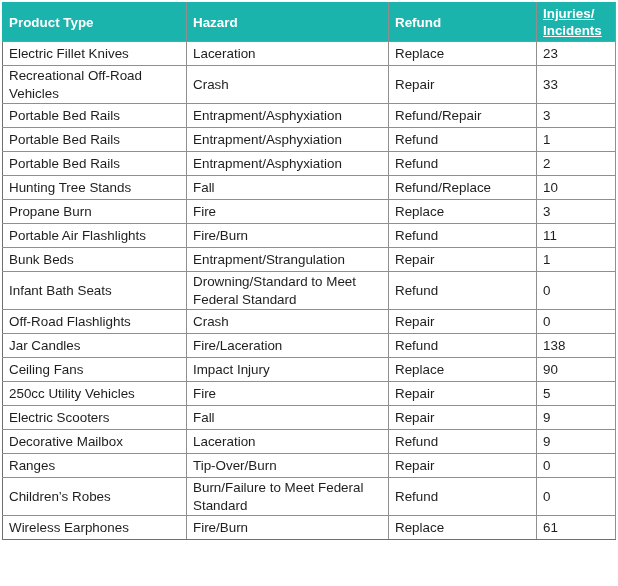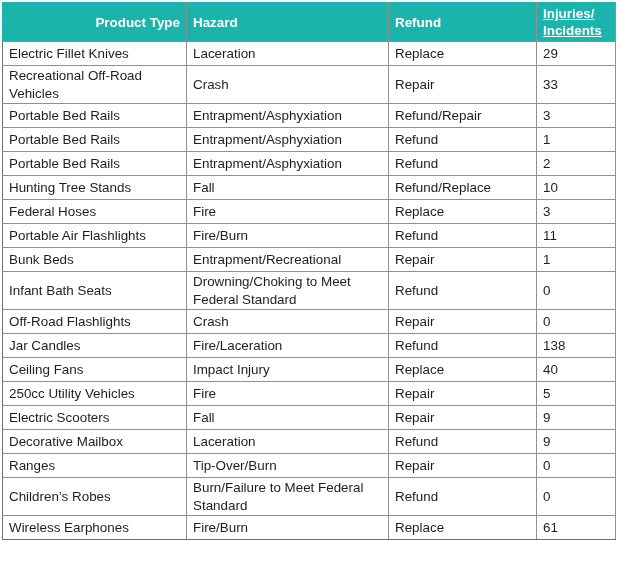--- a/index.html
+++ b/index.html
@@ -34,21 +34,21 @@
       font-weight: bold;
       text-align: left;
       vertical-align: middle;
       height: 38px;
       padding: 0 6px;
       border: 1px solid #8f8f8f;
       border-top-color: #1bb4ad;
       line-height: 17px;
       font-size: 13.4px;
     }
-    table.recalls th:first-child { border-left-color: #1bb4ad; text-align: right; }
+    table.recalls th:first-child { border-left-color: #1bb4ad; }
     table.recalls th:last-child { border-right-color: #8f8f8f; text-decoration: underline; }
     table.recalls td {
       padding: 0 6px;
       height: 23px;
       border: 1px solid #8f8f8f;
       vertical-align: middle;
       line-height: 18px;
       white-space: normal;
     }
     table.recalls tr.double td {
@@ -73,21 +73,21 @@
       <th>Hazard</th>
       <th>Refund</th>
       <th>Injuries/ Incidents</th>
     </tr>
   </thead>
   <tbody>
     <tr>
       <td>Electric Fillet Knives</td>
       <td>Laceration</td>
       <td>Replace</td>
-      <td>29</td>
+      <td>23</td>
     </tr>
     <tr class="double">
       <td>Recreational Off-Road Vehicles</td>
       <td>Crash</td>
       <td>Repair</td>
       <td>33</td>
     </tr>
     <tr>
       <td>Portable Bed Rails</td>
       <td>Entrapment/Asphyxiation</td>
@@ -106,60 +106,60 @@
       <td>Refund</td>
       <td>2</td>
     </tr>
     <tr>
       <td>Hunting Tree Stands</td>
       <td>Fall</td>
       <td>Refund/Replace</td>
       <td>10</td>
     </tr>
     <tr>
-      <td>Federal Hoses</td>
+      <td>Propane Burn</td>
       <td>Fire</td>
       <td>Replace</td>
       <td>3</td>
     </tr>
     <tr>
       <td>Portable Air Flashlights</td>
       <td>Fire/Burn</td>
       <td>Refund</td>
       <td>11</td>
     </tr>
     <tr>
       <td>Bunk Beds</td>
-      <td>Entrapment/Recreational</td>
+      <td>Entrapment/Strangulation</td>
       <td>Repair</td>
       <td>1</td>
     </tr>
     <tr class="double">
       <td>Infant Bath Seats</td>
-      <td>Drowning/Choking to Meet Federal Standard</td>
+      <td>Drowning/Standard to Meet Federal Standard</td>
       <td>Refund</td>
       <td>0</td>
     </tr>
     <tr>
       <td>Off-Road Flashlights</td>
       <td>Crash</td>
       <td>Repair</td>
       <td>0</td>
     </tr>
     <tr>
       <td>Jar Candles</td>
       <td>Fire/Laceration</td>
       <td>Refund</td>
       <td>138</td>
     </tr>
     <tr>
       <td>Ceiling Fans</td>
       <td>Impact Injury</td>
       <td>Replace</td>
-      <td>40</td>
+      <td>90</td>
     </tr>
     <tr>
       <td>250cc Utility Vehicles</td>
       <td>Fire</td>
       <td>Repair</td>
       <td>5</td>
     </tr>
     <tr>
       <td>Electric Scooters</td>
       <td>Fall</td>

